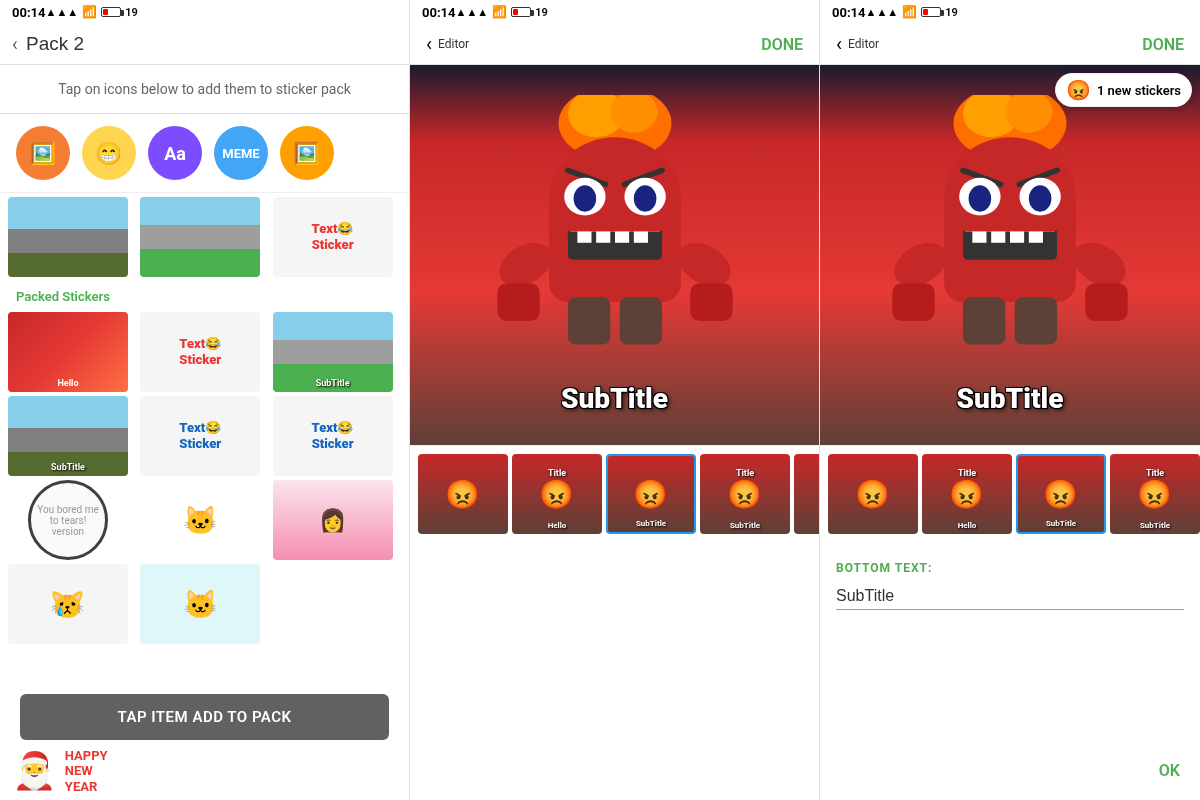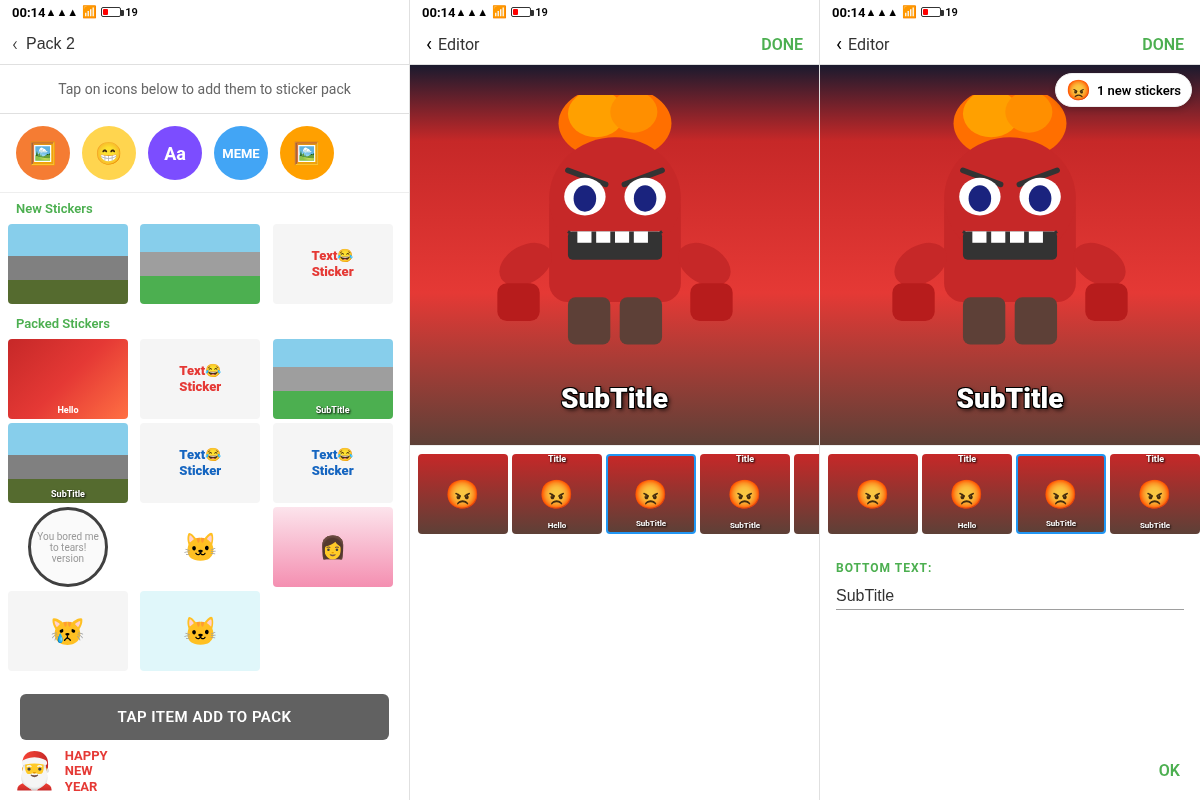--- a/index.html
+++ b/index.html
@@ -65,21 +65,21 @@
     .back-btn {
       font-size: 20px;
       color: #333;
       cursor: pointer;
       font-weight: 300;
     }
     .pack-title-input {
       flex: 1;
       border: none;
       outline: none;
-      font-size: 16px;
+      font-size: 19px;
       color: #333;
       background: transparent;
     }
 
     .tap-hint {
       padding: 16px 20px;
       color: #666;
       font-size: 14px;
       text-align: center;
       border-bottom: 1px solid #e0e0e0;
@@ -268,21 +268,21 @@
       align-items: center;
       padding: 8px 16px;
       border-bottom: 1px solid #e0e0e0;
     }
     .editor-back {
       display: flex;
       align-items: center;
       gap: 6px;
       cursor: pointer;
     }
-    .editor-title { font-size: 16px; color: #333; }
+    .editor-title { font-size: 12px; color: #333; }
     .done-btn { color: #4caf50; font-size: 16px; font-weight: 600; cursor: pointer; }
 
     .editor-main-image {
       width: 100%;
       height: 380px;
       background: linear-gradient(180deg, #1a1a2e 0%, #c62828 20%, #e53935 60%, #5d4037 100%);
       position: relative;
       overflow: hidden;
       display: flex;
       align-items: center;
@@ -366,21 +366,21 @@
       border-bottom: 1px solid #9e9e9e;
       padding: 4px 0;
       font-size: 16px;
       color: #333;
       outline: none;
       background: transparent;
     }
 
     .strip-title-overlay {
       position: absolute;
-      top: 0;
+      top: 14px;
       left: 0; right: 0;
       text-align: center;
       font-size: 9px;
       color: white;
       font-weight: 700;
       text-shadow: 1px 1px 2px #000;
     }
     .strip-subtitle-overlay {
       position: absolute;
       bottom: 4px;
@@ -436,21 +436,20 @@
       <span style="color:white;font-weight:700;font-size:18px;">Aa</span>
     </div>
     <div class="icon-circle icon-blue">
       <span style="color:white;font-weight:700;font-size:13px;">MEME</span>
     </div>
     <div class="icon-circle icon-amber">
       <span>🖼️</span>
     </div>
   </div>
 
-  <div class="section-label">New Stickers</div>
   <div class="sticker-grid">
     <div class="sticker-cell">
       <div class="street-bg"></div>
     </div>
     <div class="sticker-cell">
       <div class="street-bg2"></div>
     </div>
     <div class="sticker-cell">
       <div class="sticker-content">
         <span class="text-sticker-content">Text😂<br>Sticker</span>

